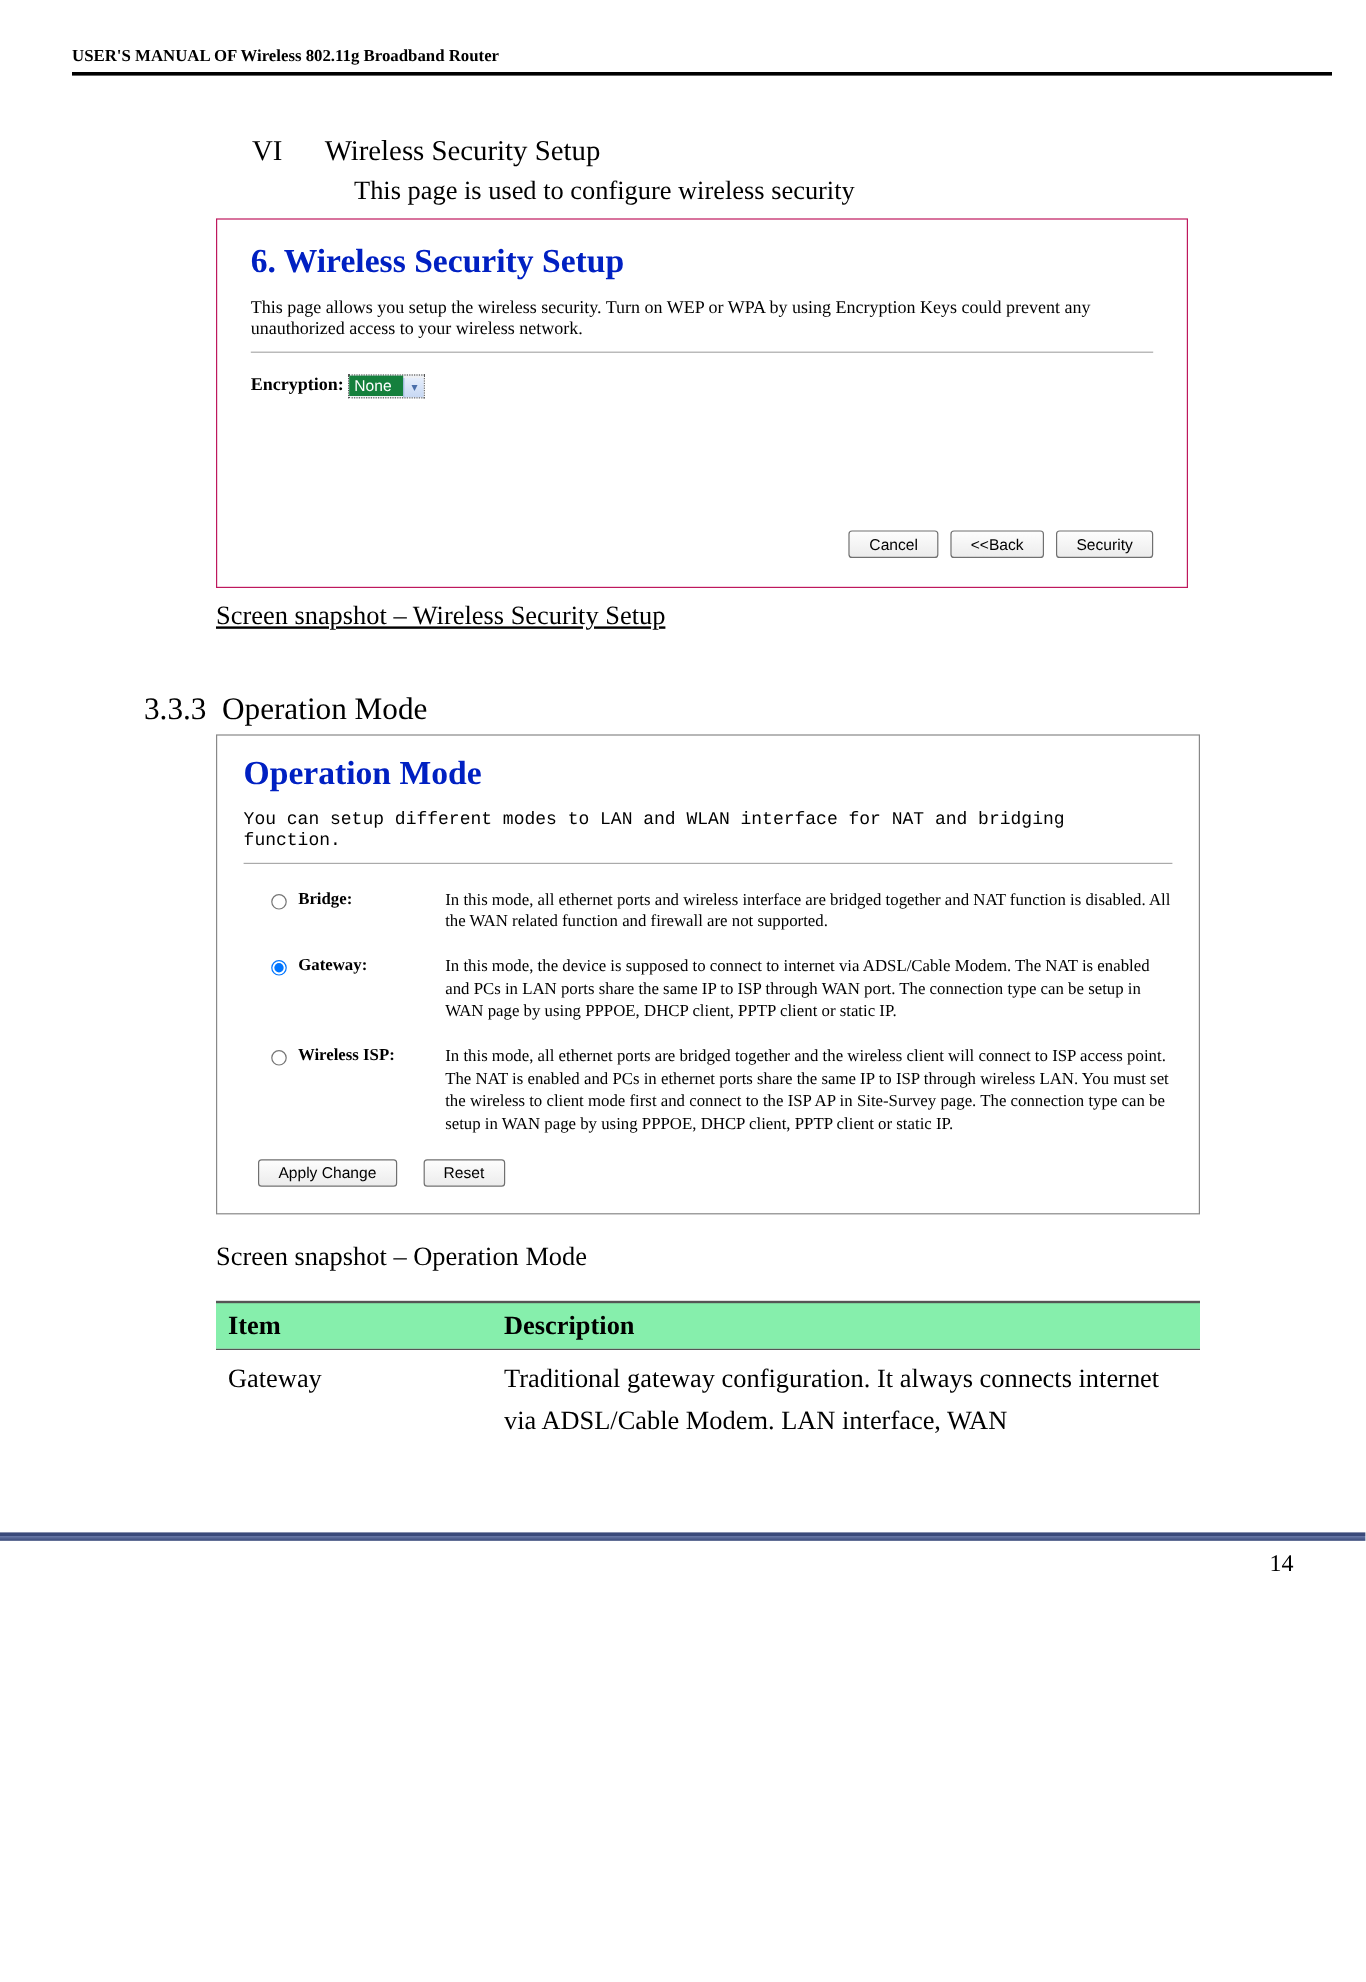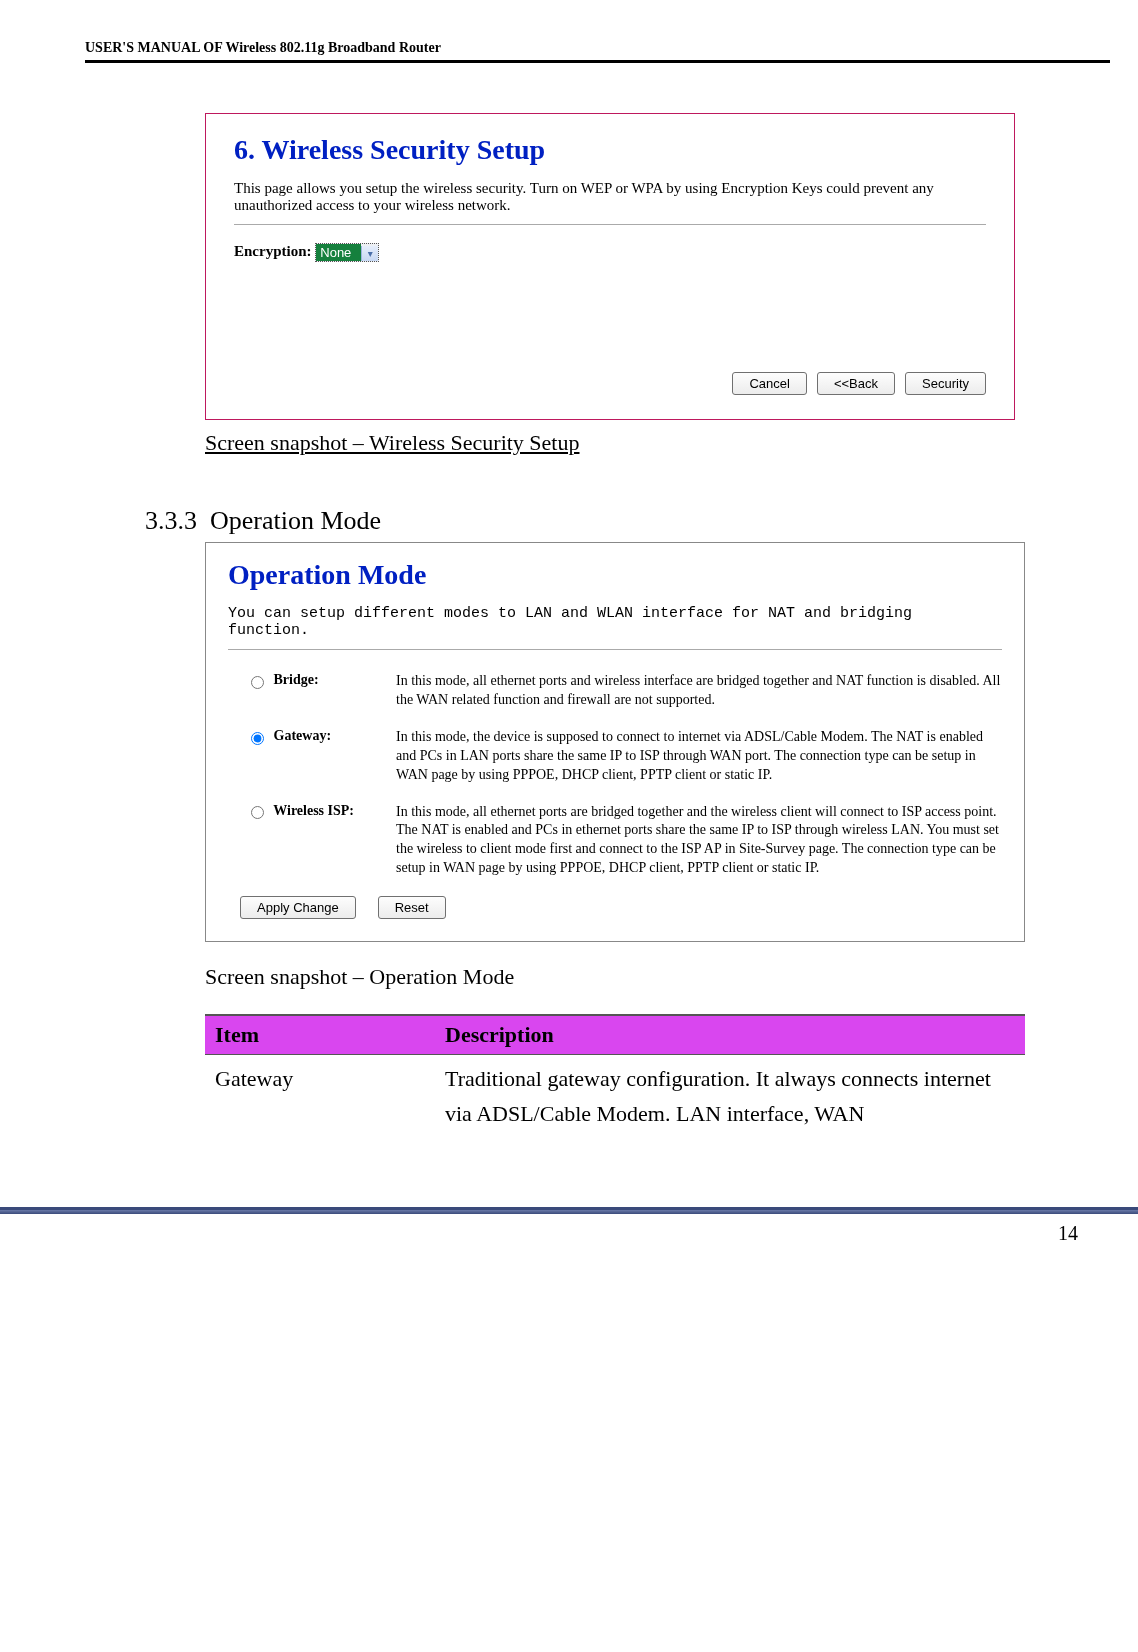--- a/index.html
+++ b/index.html
@@ -6,21 +6,20 @@
     margin: 0;
     padding: 0;
     font-family: "Times New Roman", Times, serif;
     background: #fff;
     color: #000;
     width: 1138px;
   }
   .page {
     padding: 40px 28px 30px 60px;
     box-sizing: border-box;
-    margin-left: 25px;
   }
   .running-header {
     font-family: "Times New Roman", Times, serif;
     font-size: 14px;
     font-weight: bold;
     border-bottom: 3px solid #000;
     padding-bottom: 4px;
     margin-bottom: 50px;
   }
   .indent-block {
@@ -169,21 +168,21 @@
     font-size: 22px;
   }
   table.desc-table {
     margin-left: 120px;
     margin-top: 24px;
     border-collapse: collapse;
     width: 820px;
     font-size: 22px;
   }
   table.desc-table th {
-    background: #d946ef;
+    background: #86efac;
     text-align: left;
     padding: 6px 10px;
     border-top: 2px solid #555;
     border-bottom: 1px solid #555;
     font-weight: bold;
   }
   table.desc-table td {
     padding: 6px 10px;
     vertical-align: top;
     line-height: 1.6;
@@ -201,20 +200,25 @@
     padding: 8px 60px 30px 0;
   }
 </style>
 </head>
 <body>
 
 <div class="page">
   <div class="running-header">USER'S MANUAL OF Wireless 802.11g Broadband Router</div>
 
   <div class="indent-block">
+    <div class="roman-heading">
+      <span class="roman-num">VI</span>
+      <span>Wireless Security Setup</span>
+    </div>
+    <div class="sub-indent">This page is used to configure wireless security</div>
   </div>
 
   <div class="panel">
     <div class="panel-title">6. Wireless Security Setup</div>
     <div class="panel-desc">This page allows you setup the wireless security. Turn on WEP or WPA by using Encryption Keys could prevent any unauthorized access to your wireless network.</div>
     <div class="enc-row">
       <span class="enc-label">Encryption:</span>
       <span class="select-box">
         <span class="select-inner">None</span><span class="select-arrow">▾</span>
       </span>

